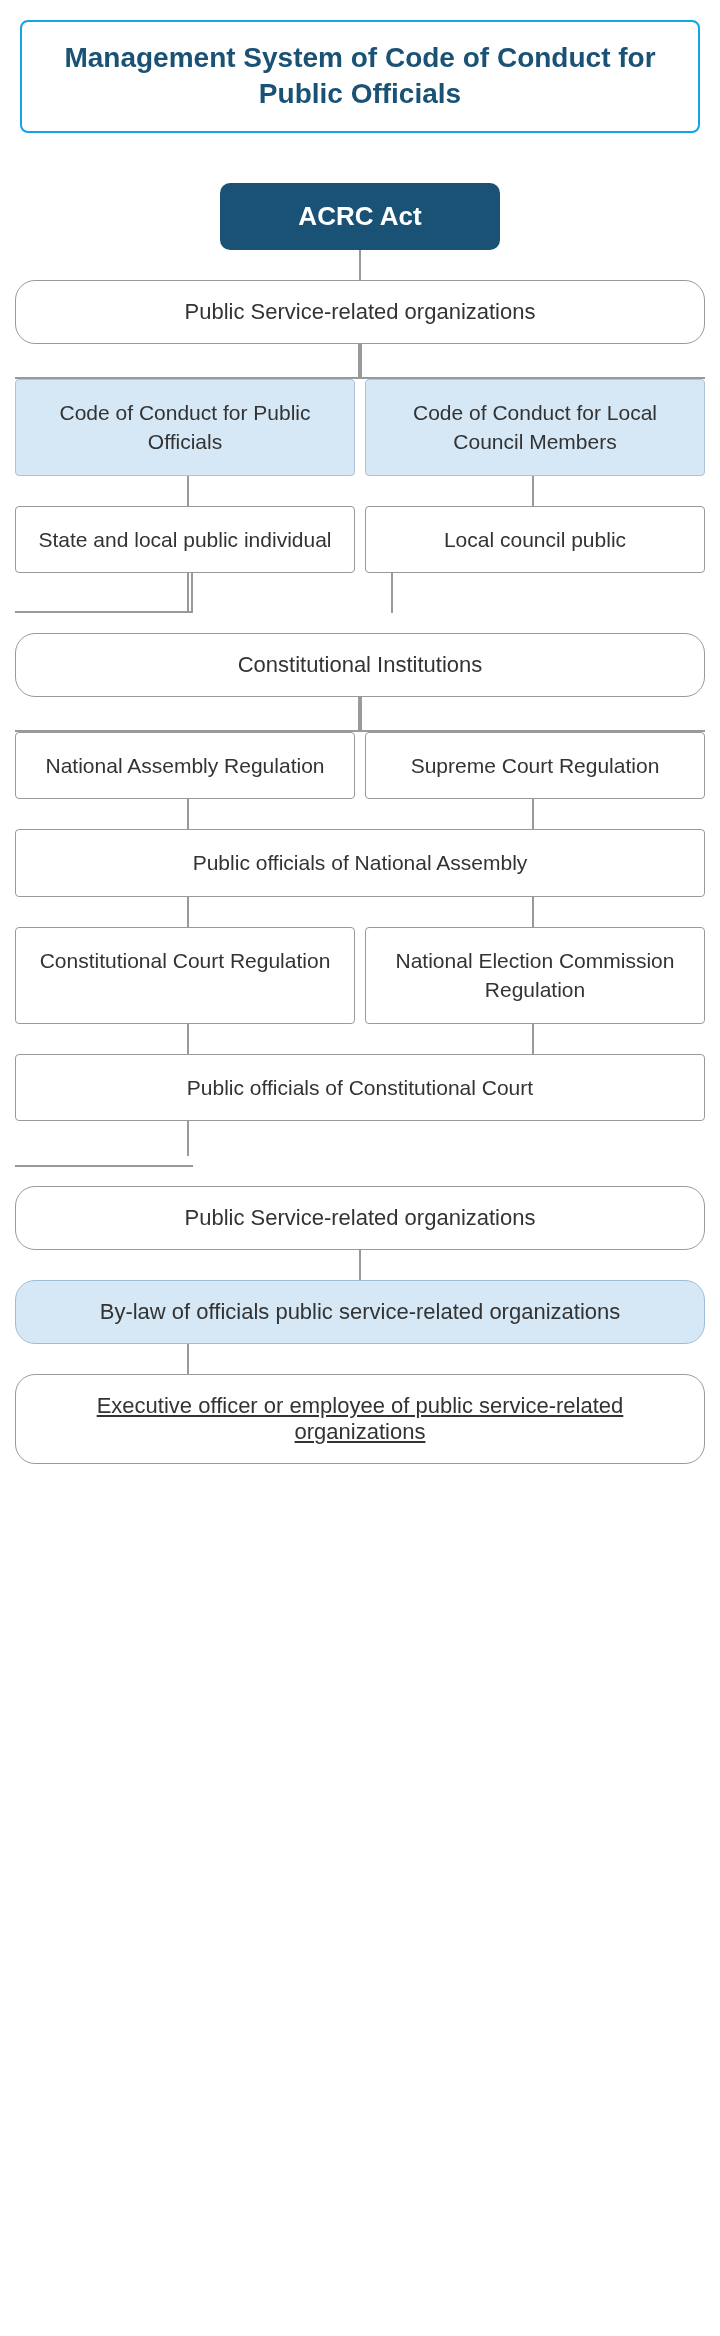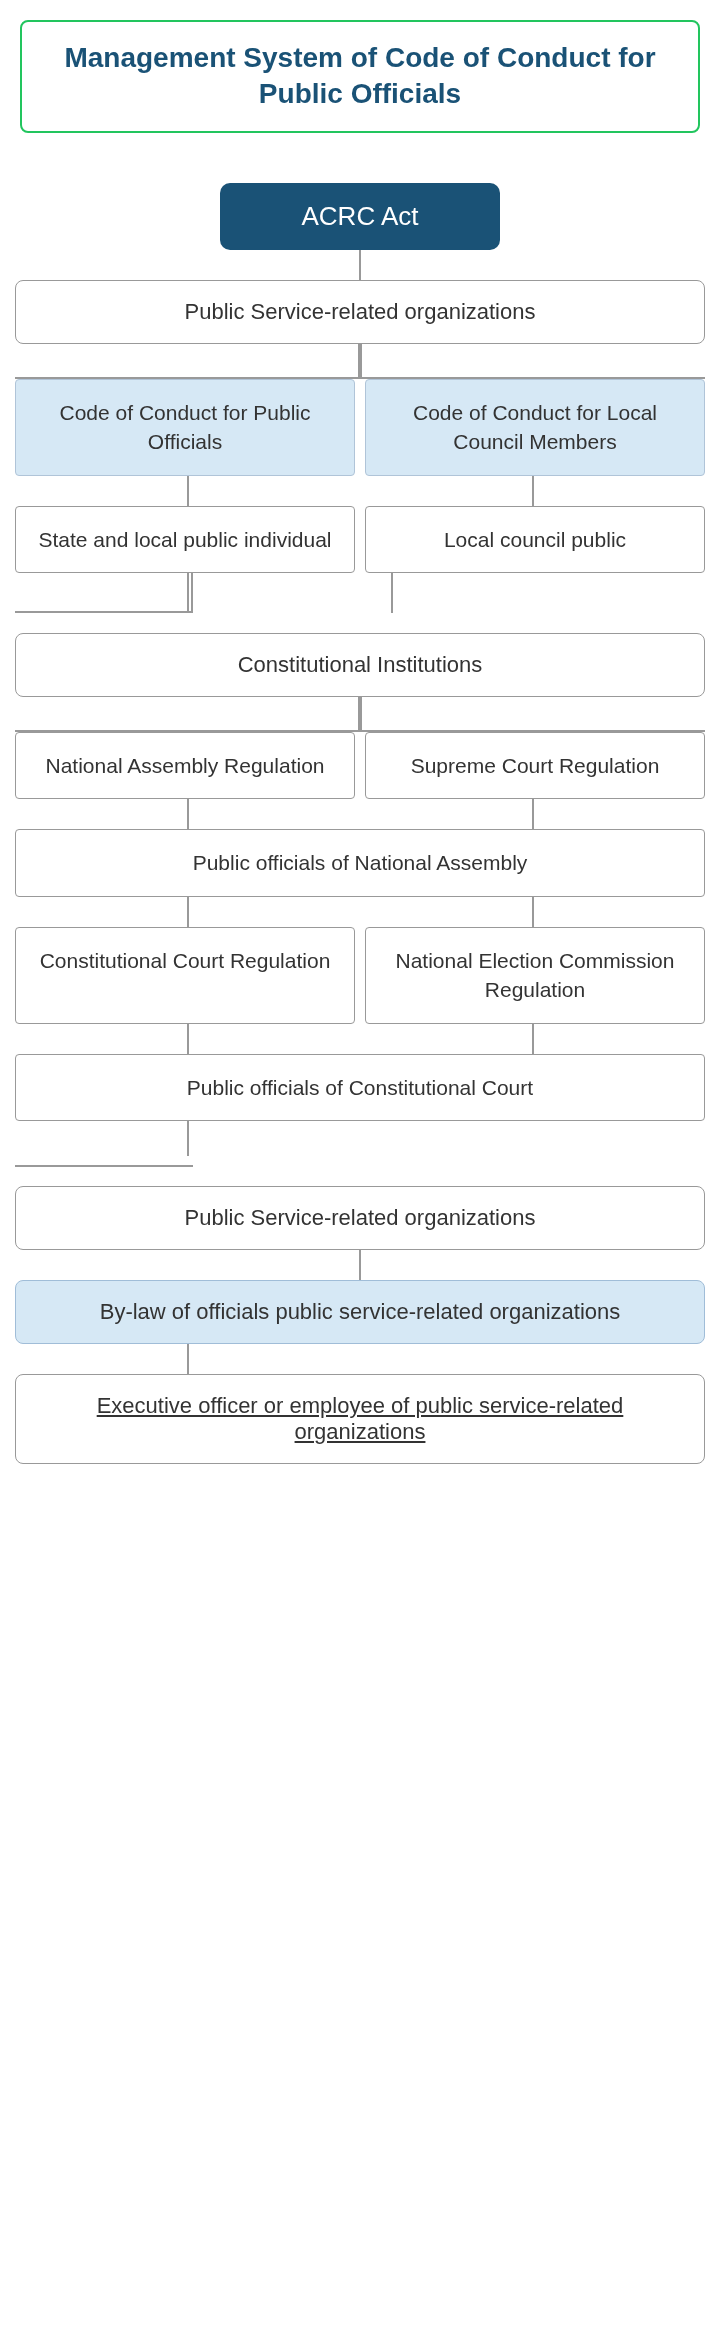--- a/index.html
+++ b/index.html
@@ -11,52 +11,52 @@
     }
 
     .page {
       width: 720px;
       padding: 0;
       background: #fff;
     }
 
     
     .title-box {
-      border: 2px solid #22c55e;
+      border: 2px solid #0ea5e9;
       border-radius: 8px;
       margin: 20px 20px 10px 20px;
       padding: 18px 20px;
       text-align: center;
     }
     .title-box h1 {
       font-size: 28px;
       font-weight: bold;
       color: #1a5276;
       line-height: 1.3;
     }
 
     
     .acrc-btn {
       display: block;
       margin: 30px auto 0 auto;
       background: #1a5276;
       color: #fff;
       font-size: 26px;
-      font-weight: normal;
+      font-weight: bold;
       border-radius: 10px;
       padding: 18px 40px;
       width: 280px;
       text-align: center;
     }
     .connector-v-med { height: 40px; }
 
     
     .full-box {
       border: 1.5px solid #999;
-      border-radius: 8px;
+      border-radius: 20px;
       margin: 0 15px;
       padding: 18px 20px;
       text-align: center;
       font-size: 22px;
       color: #333;
     }
 
     
     .two-col {
       display: flex;

